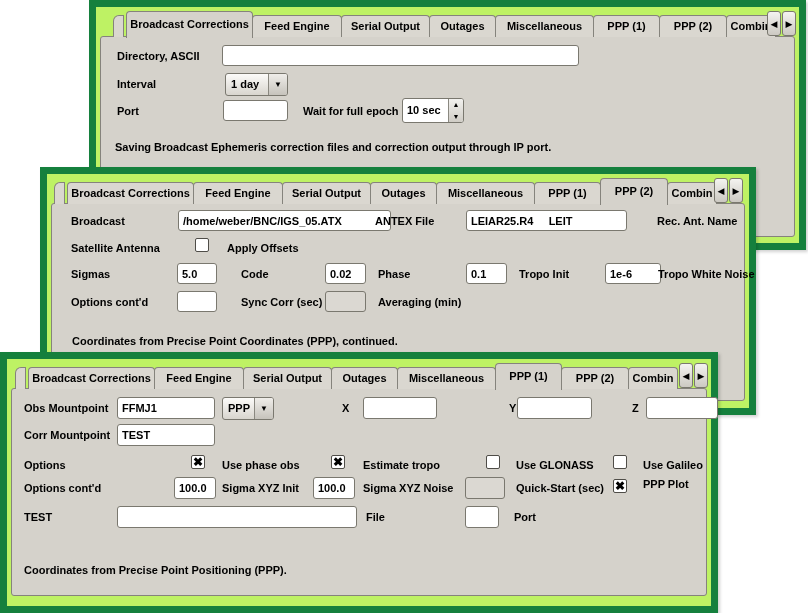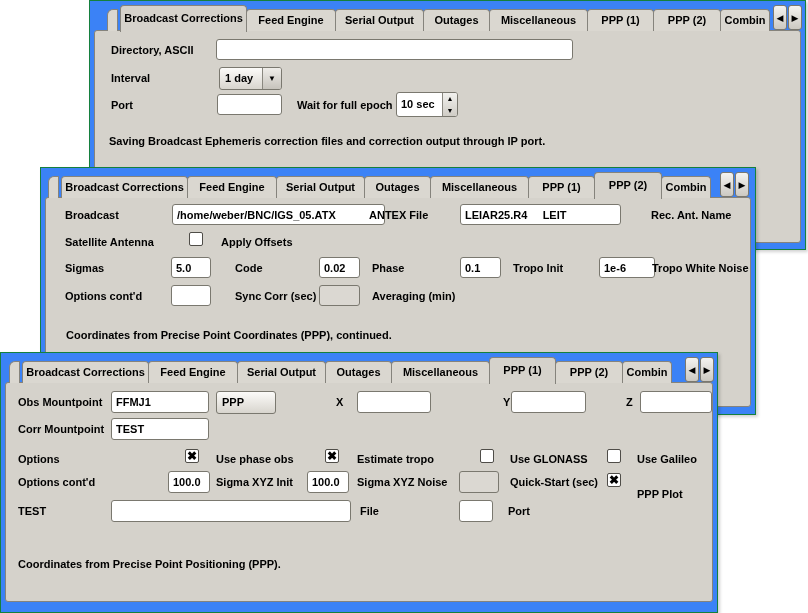--- a/index.html
+++ b/index.html
@@ -3,22 +3,22 @@
 <meta charset="utf-8">
 <style>
   * { box-sizing: border-box; margin: 0; padding: 0; }
   html,body { background:#ffffff; }
   #screen {
     position: relative; width: 808px; height: 613px;
     overflow: hidden; background: #ffffff;
     font-family: "Liberation Sans", sans-serif;
   }
   .win {
-    position: absolute; background: #3b82f6;
-    border: 1px solid #15803d;
+    position: absolute; background: #bef264;
+    border: 7px solid #15803d;
     box-shadow: 2px 2px 3px rgba(0,0,0,0.18);
   }
   .pane {
     position: absolute; left: 4px; right: 4px; top: 29px;
     background: #d5d2cb; border: 1px solid #85837c; border-radius: 3px;
     z-index: 1;
   }
   .tabbar {
     position: absolute; left: 5px; right: 3px; top: 3px; height: 27px;
     display: flex; align-items: flex-end; z-index: 2;
@@ -192,21 +192,21 @@
       <div class="tab t6">PPP (2)</div>
       <div class="tab t7">Combin</div>
       <div class="scrollbtns">
         <div class="sbtn">◀</div>
         <div class="sbtn">▶</div>
       </div>
     </div>
     <div class="content">
       <div class="lbl" style="left:17px; top:42px;">Obs Mountpoint</div>
       <input class="inp" style="left: 110px; top: 38px; width: 98px; height: 22px;" value="FFMJ1">
-      <div class="combo" style="left:215px; top:38px; width:60px;flex-direction:column;">
+      <div class="combo" style="left:215px; top:38px; width:52px;">
         <div class="ctxt">PPP</div>
         <div class="cbtn">▼</div>
       </div>
       <div class="lbl" style="left:335px; top:42px;">X</div>
       <input class="inp" style="left: 356px; top: 38px; width: 74px; height: 22px;" value="">
       <div class="lbl" style="left:502px; top:42px;">Y</div>
       <input class="inp" style="left: 510px; top: 38px; width: 75px; height: 22px;" value="">
       <div class="lbl" style="left:625px; top:42px;">Z</div>
       <input class="inp" style="left: 639px; top: 38px; width: 72px; height: 22px;" value="">
 
@@ -224,21 +224,21 @@
       <div class="lbl" style="left:636px; top:99px;">Use Galileo</div>
 
       <div class="lbl" style="left:17px; top:122px;">Options cont'd</div>
       <input class="inp" style="left: 167px; top: 118px; width: 42px; height: 22px;" value="100.0">
       <div class="lbl" style="left:215px; top:122px;">Sigma XYZ Init</div>
       <input class="inp" style="left: 306px; top: 118px; width: 42px; height: 22px;" value="100.0">
       <div class="lbl" style="left:356px; top:122px;">Sigma XYZ Noise</div>
       <input class="inp dis" style="left: 458px; top: 118px; width: 40px; height: 22px;">
       <div class="lbl" style="left:509px; top:122px;">Quick-Start (sec)</div>
       <div class="cb" style="left:606px; top:120px;">✖</div>
-      <div class="lbl" style="left:636px; top:134px;">PPP Plot</div>
+      <div class="lbl" style="left:636px; top:118px;">PPP Plot</div>
 
       <div class="lbl" style="left:17px; top:151px;">TEST</div>
       <input class="inp" style="left: 110px; top: 147px; width: 240px; height: 22px;" value="">
       <div class="lbl" style="left:359px; top:151px;">File</div>
       <input class="inp" style="left: 458px; top: 147px; width: 34px; height: 22px;" value="">
       <div class="lbl" style="left:507px; top:151px;">Port</div>
 
       <div class="lbl" style="left:17px; top:204px;">Coordinates from Precise Point Positioning (PPP).</div>
     </div>
   </div>

